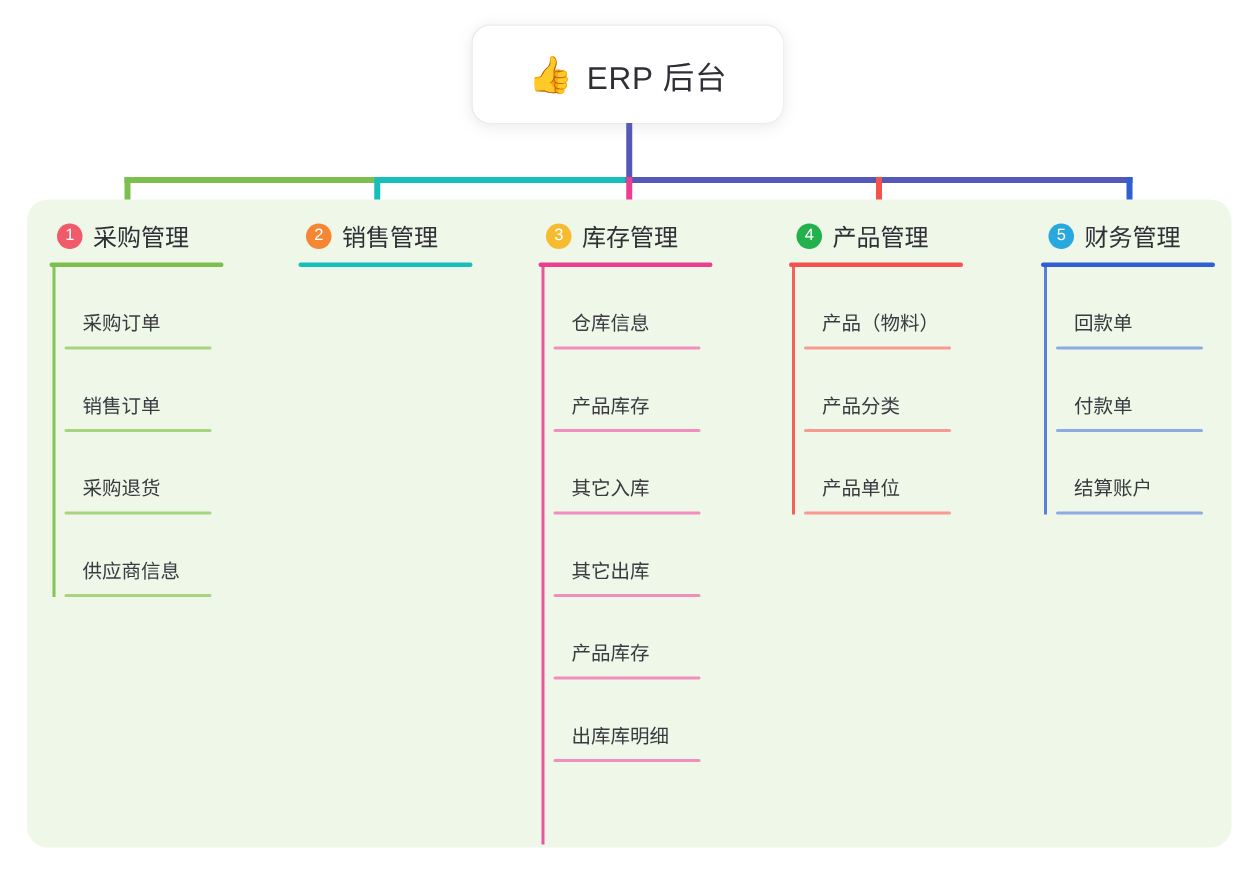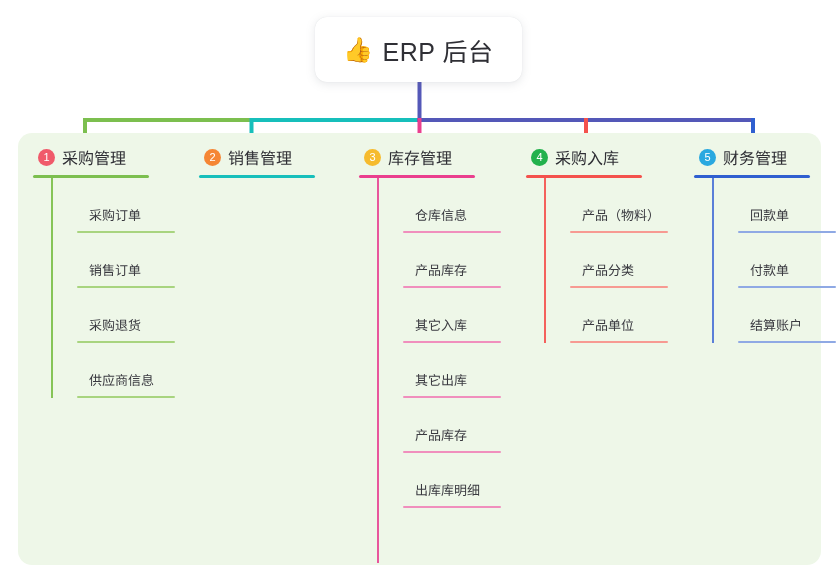--- a/index.html
+++ b/index.html
@@ -42,21 +42,21 @@
     align-items: center;
     gap: 9px;
   }
   .root-emoji {
     font-size: 24px;
     line-height: 1;
     font-family: "DejaVu Sans", sans-serif;
     color: #f0b429;
   }
   .root-label {
-    font-size: 25px;
+    font-size: 21px;
     color: #2f2f35;
     letter-spacing: 0.5px;
     white-space: nowrap;
   }
 
   
   .connectors {
     position: absolute;
     left: 0;
     top: 0;
@@ -121,22 +121,22 @@
   .col-rule {
     height: 3px;
     width: 116px;
     border-radius: 2px;
     margin-top: 5px;
   }
 
   
   .leaves {
     position: relative;
-    margin-left: 18px;
-    padding-left: 26px;
+    margin-left: 2px;
+    padding-left: 8px;
   }
   .spine {
     position: absolute;
     left: 0;
     top: 0;
     width: 2px;
   }
   .leaf {
     position: relative;
     height: 55px;
@@ -256,21 +256,21 @@
         <div class="leaf">
           <span class="leaf-text">出库库明细</span>
           <span class="leaf-rule" style="background: rgb(240, 143, 189);"></span>
         </div>
       </div>
     </div>
 
     <div class="column col-3">
       <div class="col-header">
         <span class="badge" style="background: rgb(34, 177, 76);">4</span>
-        <span class="col-title">采购入库</span>
+        <span class="col-title">产品管理</span>
       </div>
       <div class="col-rule" style="background: rgb(244, 82, 77);"></div>
       <div class="leaves">
         <div class="spine" style="background: rgb(244, 97, 92); height: 165px;"></div>
         <div class="leaf">
           <span class="leaf-text">产品（物料）</span>
           <span class="leaf-rule" style="background: rgb(247, 154, 146);"></span>
         </div>
         <div class="leaf">
           <span class="leaf-text">产品分类</span>

